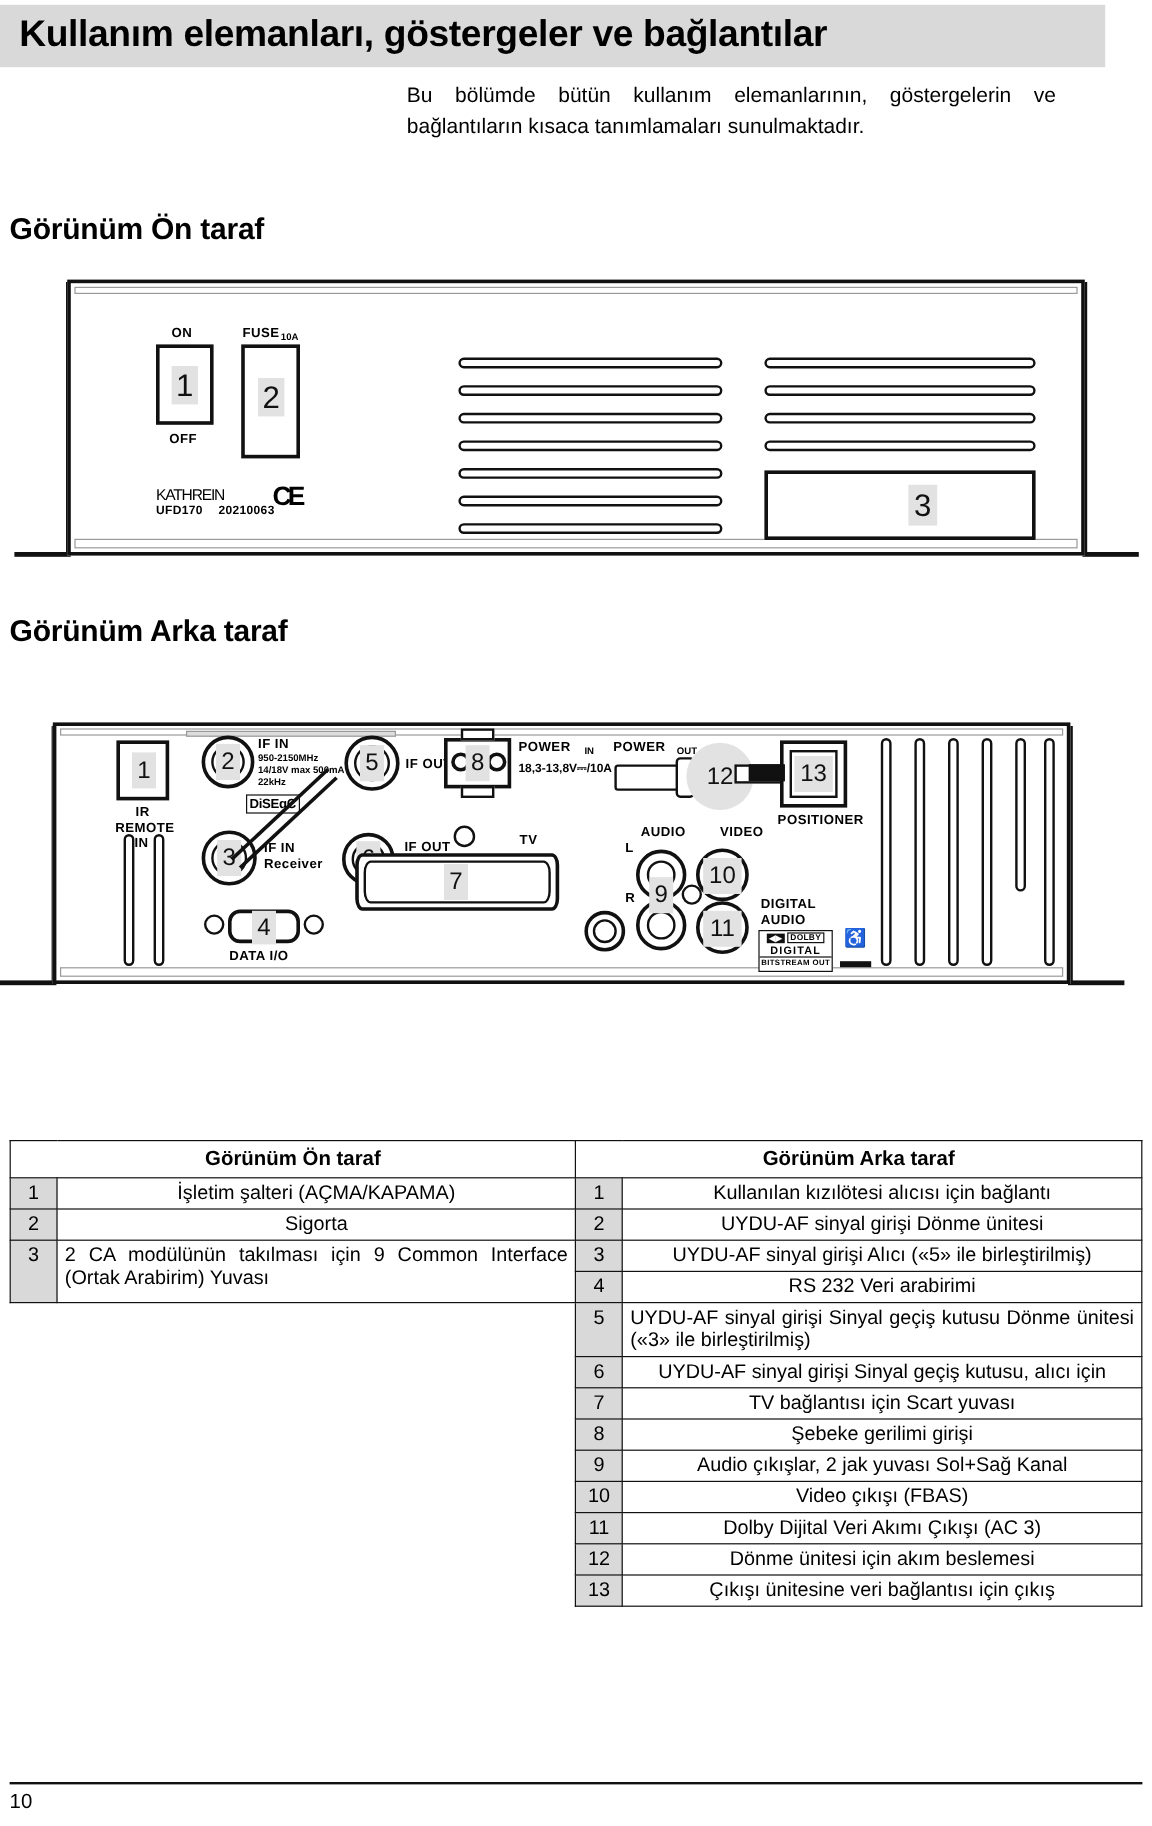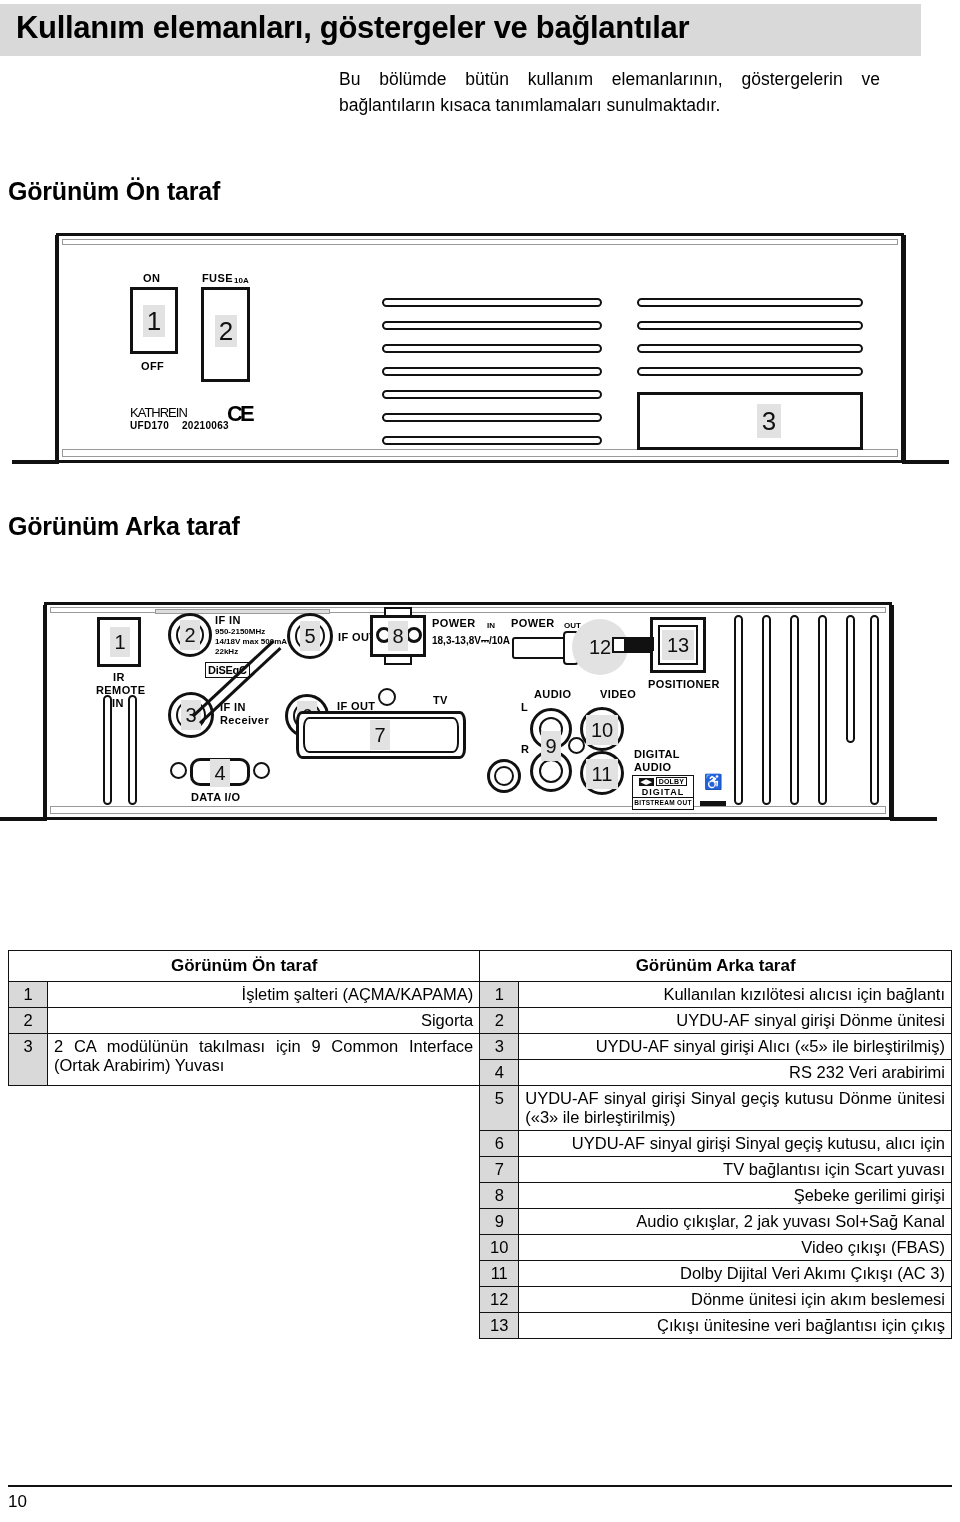--- a/index.html
+++ b/index.html
@@ -116,21 +116,21 @@
     font-size:16.5px;
     vertical-align:top;
     padding:3px 6px;
   }
   .tbl th{
     text-align:center;font-weight:bold;font-size:17px;padding:5px 6px;
   }
   .num{
     width:26px;background:#d9d9d9;text-align:center;font-weight:normal;padding:3px 2px;
   }
-  .desc{text-align:right;}
+  .desc{text-align:center;}
   .desc.just{text-align:justify;}
   .blank{border:none !important;background:#fff;}
 
   
   .footer-rule{position:absolute;left:8px;top:1485px;width:944px;height:2px;background:#111;}
   .page-no{position:absolute;left:8px;top:1492px;font-size:17px;}
 </style>
 </head>
 <body>
 

